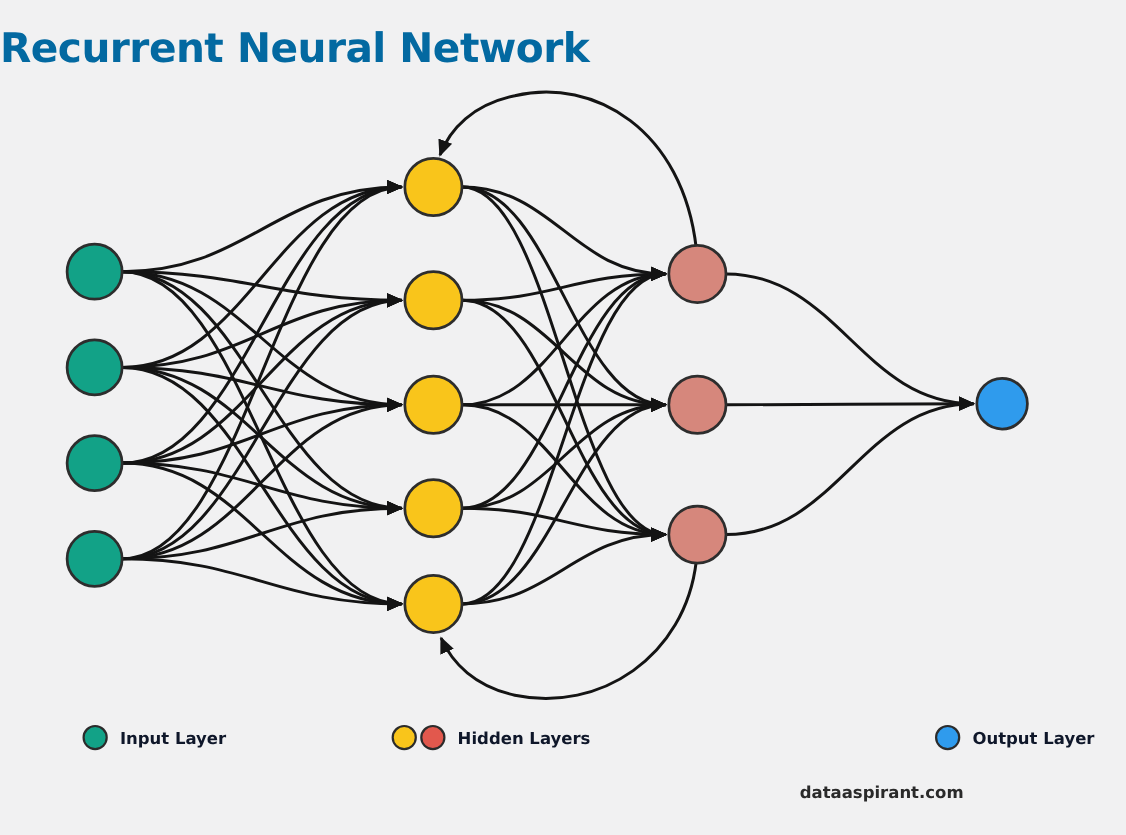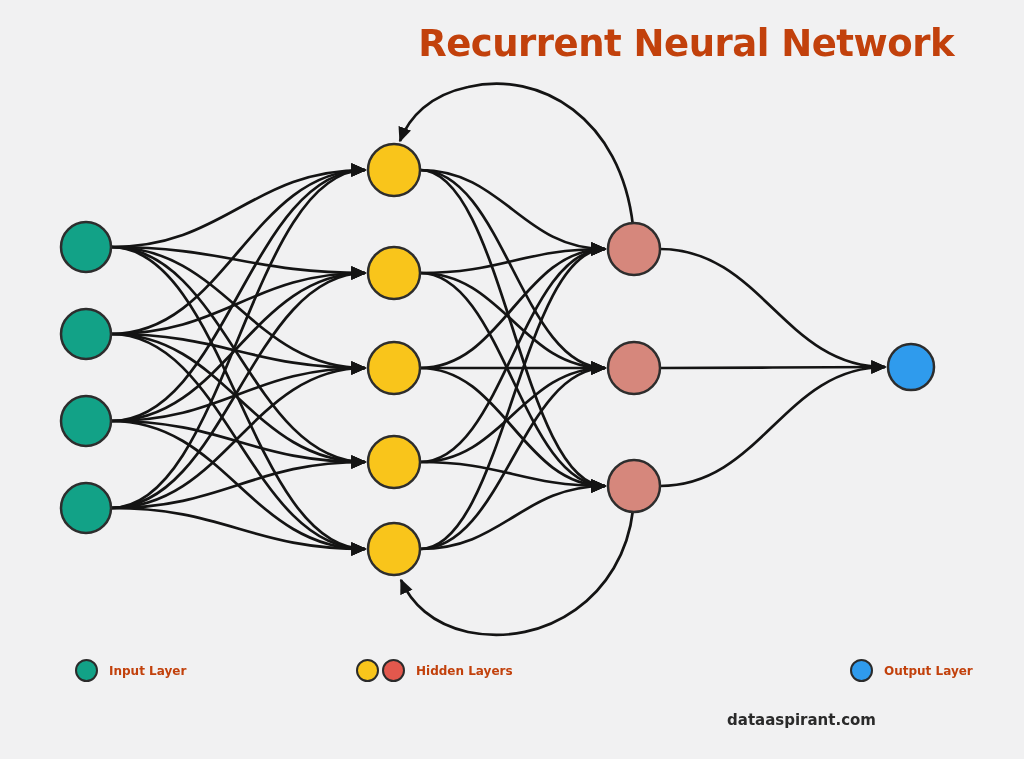--- a/index.html
+++ b/index.html
@@ -3,33 +3,33 @@
 <meta charset="utf-8">
 <style>
   html,body{margin:0;padding:0;}
   body{
     width:1024px;height:759px;position:relative;overflow:hidden;
     background:#f1f1f2;
     font-family:"DejaVu Sans","Liberation Sans",sans-serif;
   }
   .stage{position:absolute;inset:0;}
   .title{
-    position:absolute;top:22px;left:0;width:954px;text-align:right;
-    font-size:37px;font-weight:bold;color:#c2410c;letter-spacing:-0.5px;
+    position:absolute;top:22px;left:0;width:954px;text-align:left;
+    font-size:37px;font-weight:bold;color:#0369a1;letter-spacing:-0.5px;
   }
   svg.net{position:absolute;left:0;top:0;}
   .legend-item{
     position:absolute;top:659px;display:flex;align-items:center;gap:11px;
   }
   .legend-item .swatches{display:flex;gap:3px;}
   .legend-item .swatch{
     width:23px;height:23px;border-radius:50%;
     border:2px solid #2b2b2b;box-sizing:border-box;
   }
-  .legend-item .lbl{font-size:12px;font-weight:bold;color:#c2410c;}
+  .legend-item .lbl{font-size:15px;font-weight:bold;color:#0f172a;}
   .legend-input{left:75px;}
   .legend-hidden{left:356px;}
   .legend-output{left:850px;}
   .footer{
     position:absolute;top:711px;left:0;width:876px;text-align:right;
     font-size:15px;font-weight:bold;color:#2a2a2a;
   }
 </style>
 </head>
 <body>

